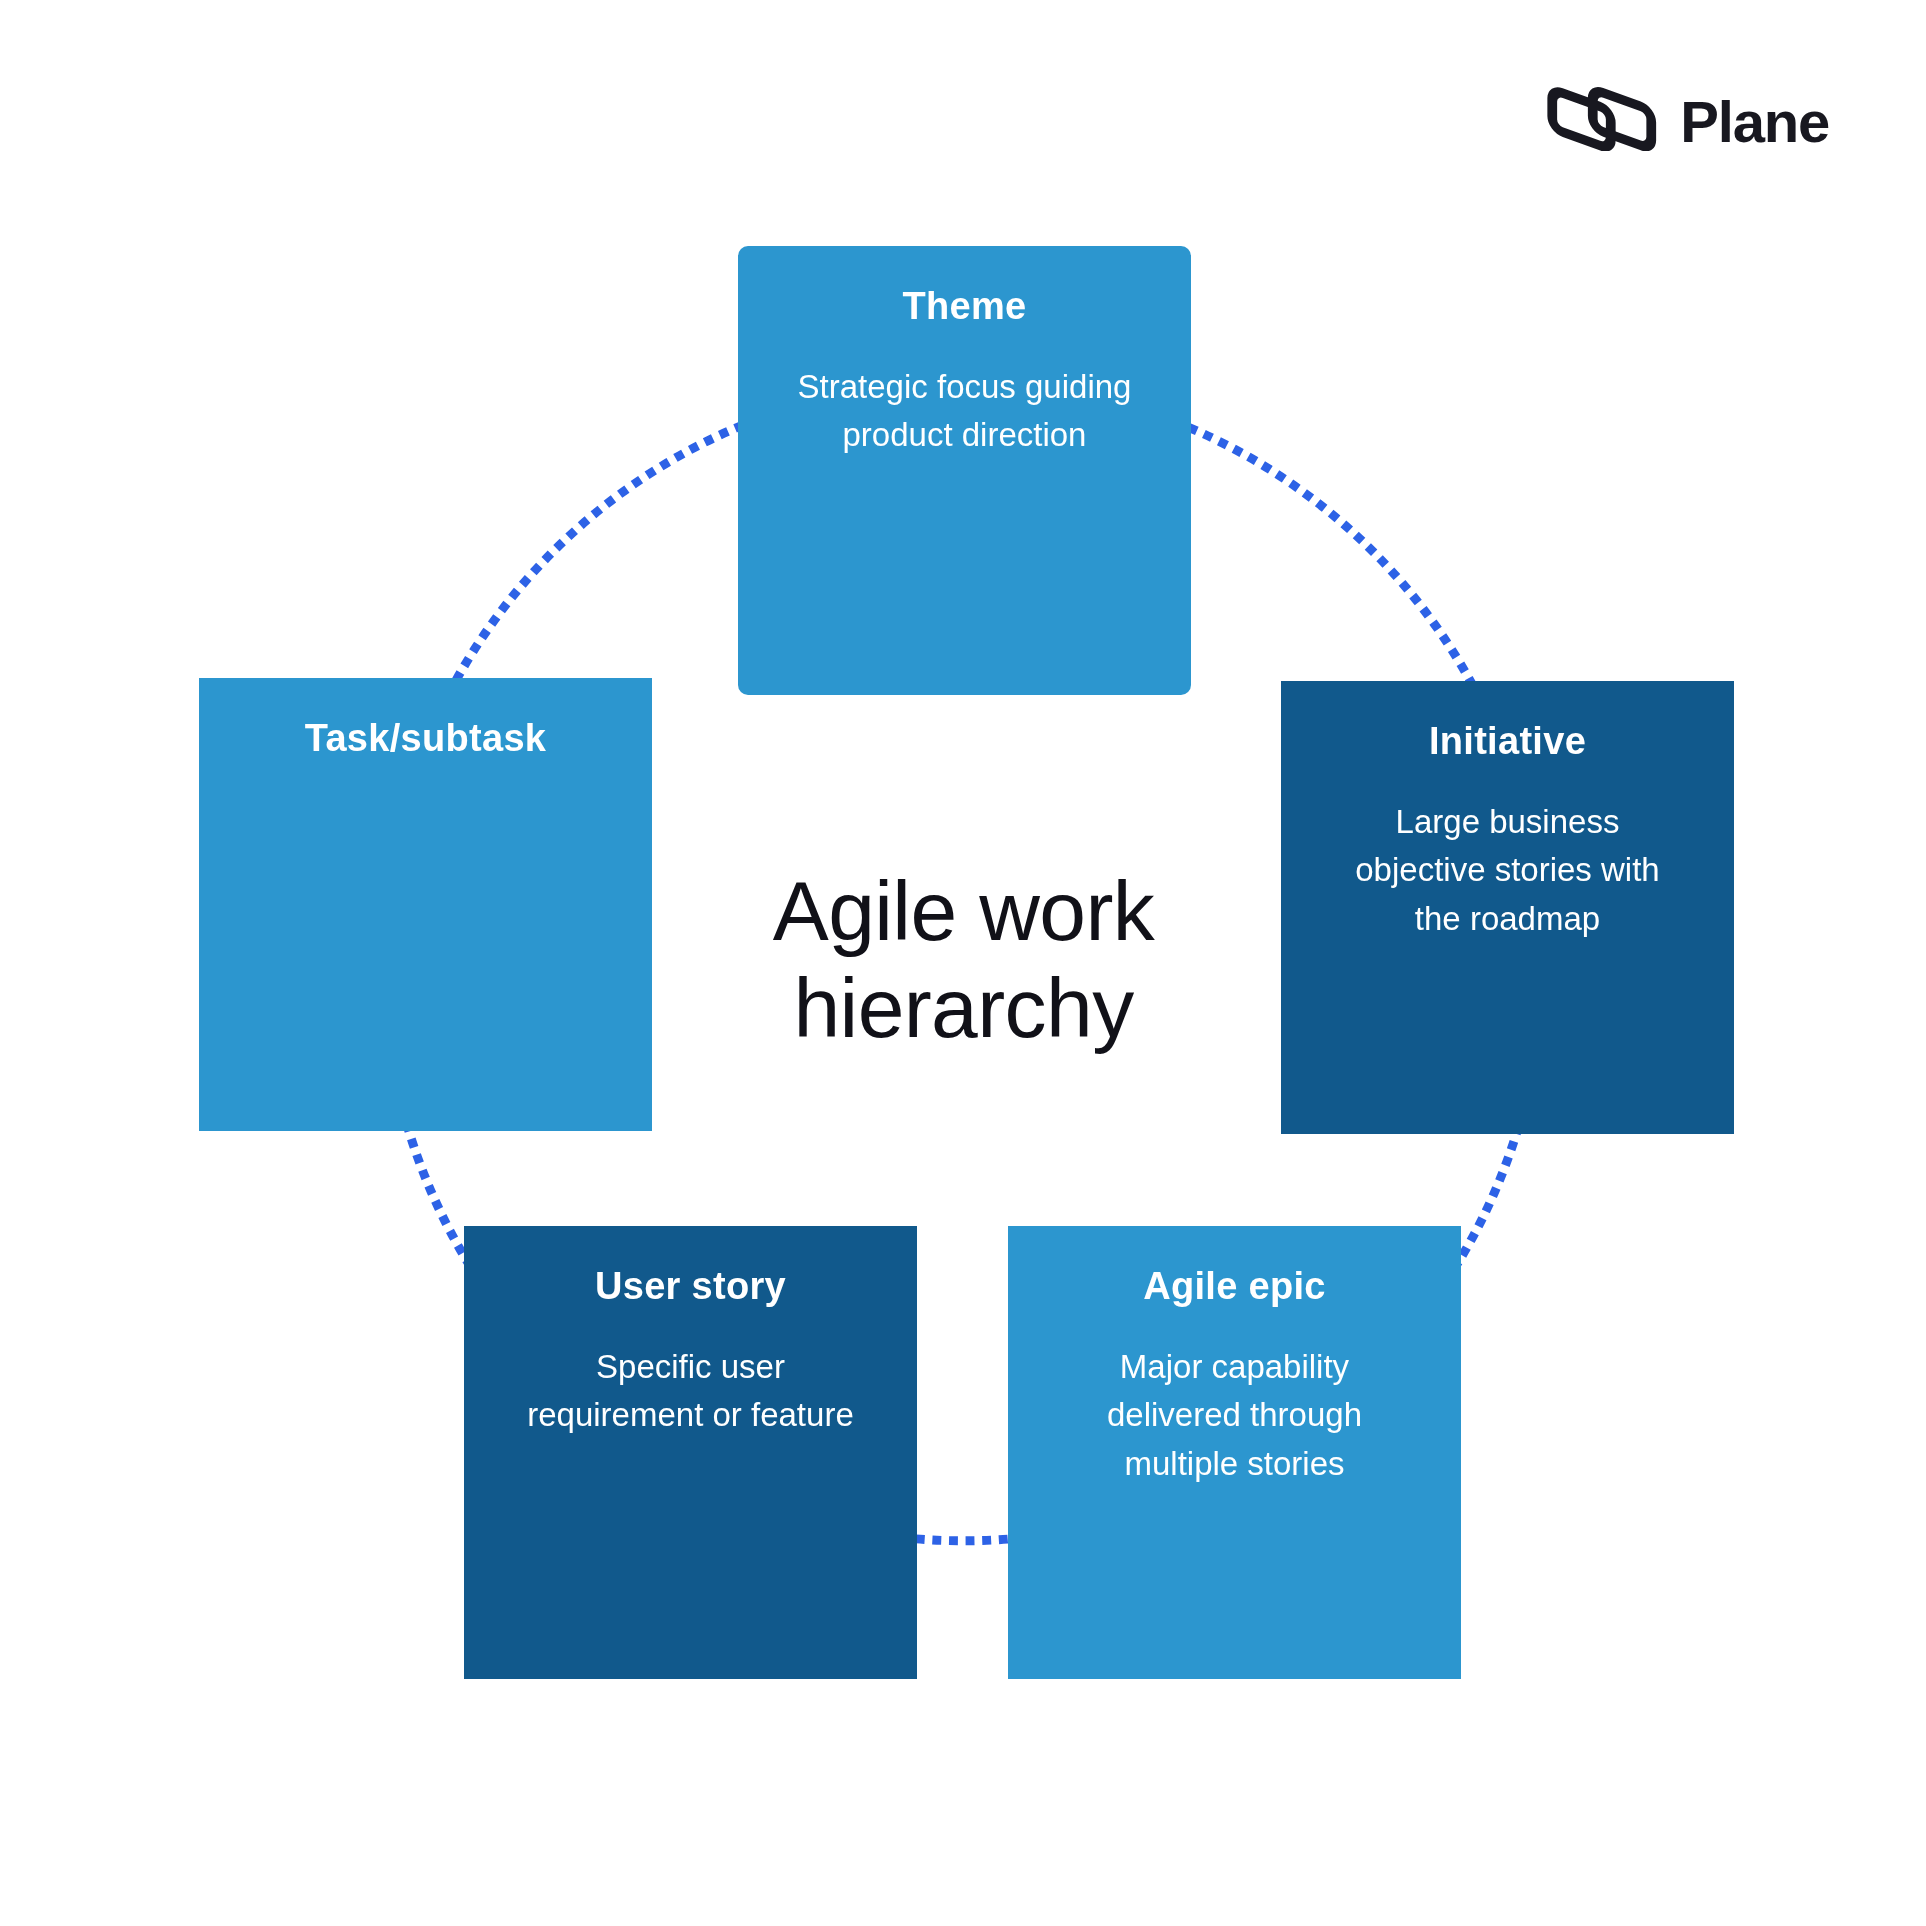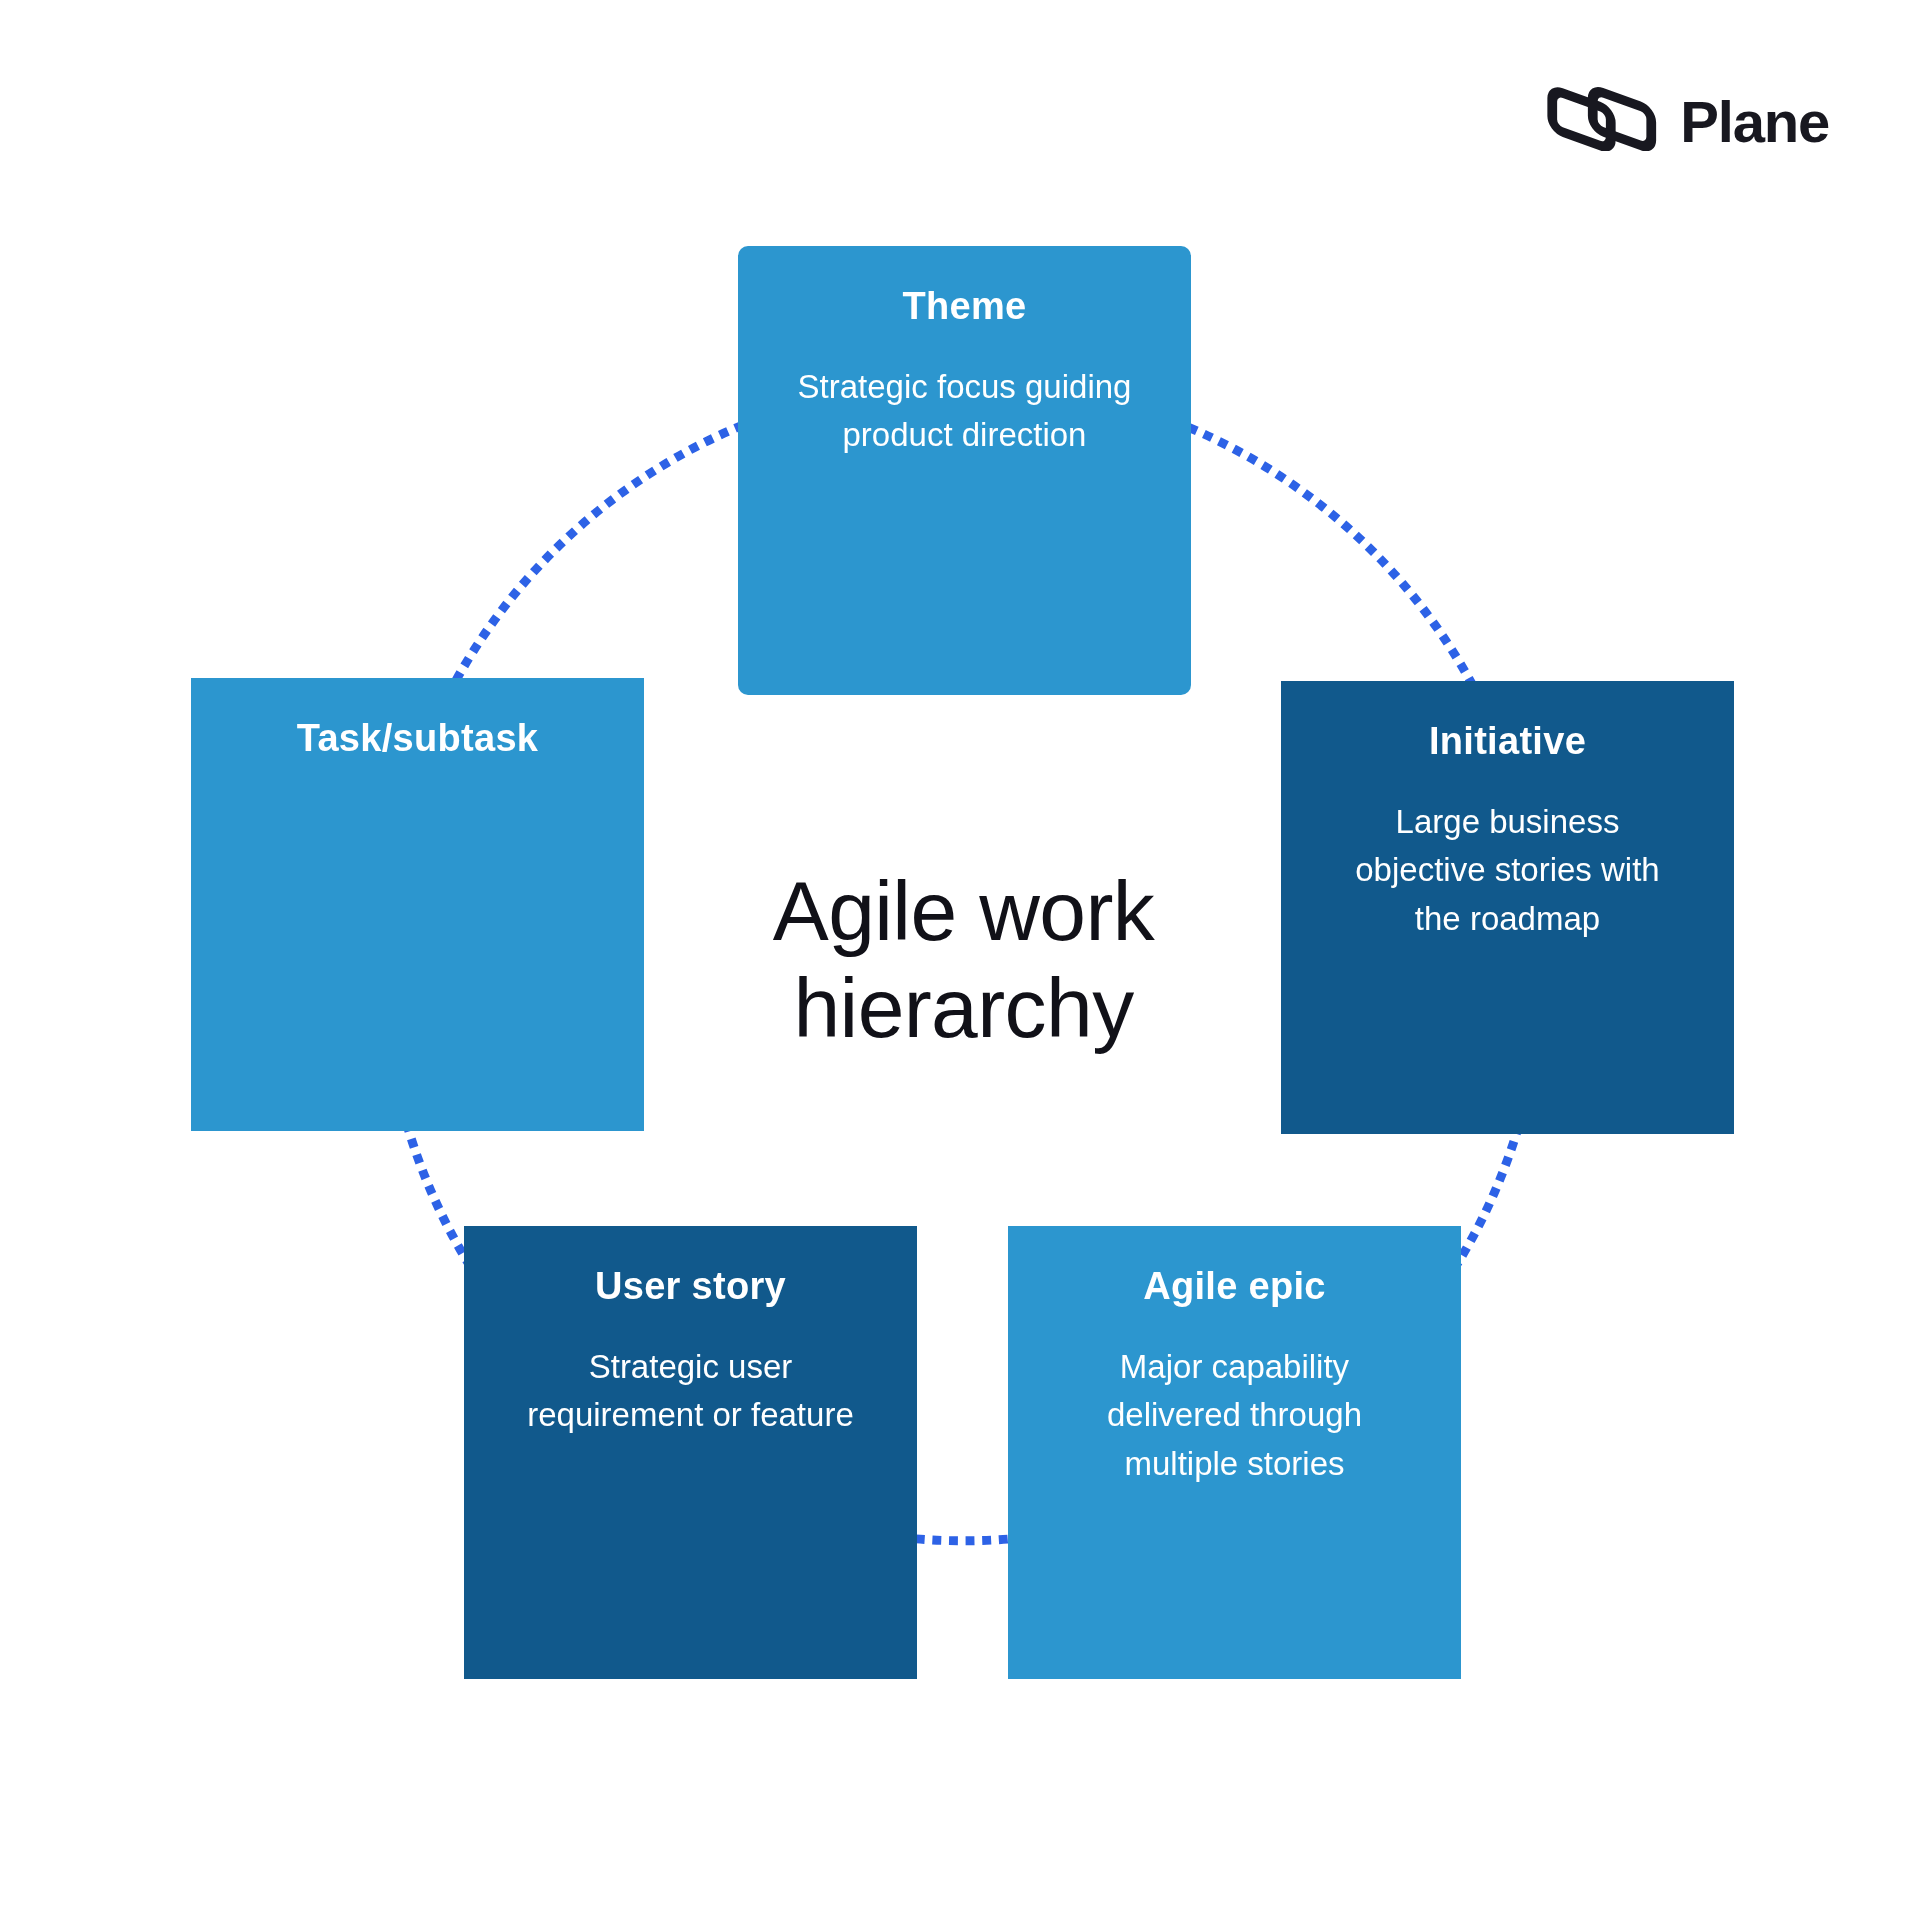--- a/index.html
+++ b/index.html
@@ -40,21 +40,21 @@
   .box p {
     margin: 0 auto;
     max-width: 357px;
     font-size: 33px;
     line-height: 1.48;
     font-weight: 400;
     color: var(--text-white, #fff);
   }
 
   #box-theme      { left: 738px; top: 246px;  height: 449px; border-radius: 10px; }
-  #box-task       { left: 191px;  top: 678px; }
+  #box-task       { left: 199px;  top: 678px; }
   #box-initiative { left: 1281px; top: 681px; }
   #box-user-story { left: 464px;  top: 1226px; }
   #box-epic       { left: 1008px; top: 1226px; }
 
   .center-title {
     position: absolute;
     left: 369px; top: 863px; width: 1189px;
     text-align: center;
     font-size: 84px;
     line-height: 1.16;
@@ -108,21 +108,21 @@
   <h2>Task/subtask</h2>
 </div>
 
 <div class="box dark" id="box-initiative">
   <h2>Initiative</h2>
   <p>Large business objective stories with the roadmap</p>
 </div>
 
 <div class="box dark" id="box-user-story">
   <h2>User story</h2>
-  <p>Strategic user requirement or feature</p>
+  <p>Specific user requirement or feature</p>
 </div>
 
 <div class="box light" id="box-epic">
   <h2>Agile epic</h2>
   <p>Major capability delivered through multiple stories</p>
 </div>
 
 <div class="center-title">
   <div>Agile work</div>
   <div>hierarchy</div>

